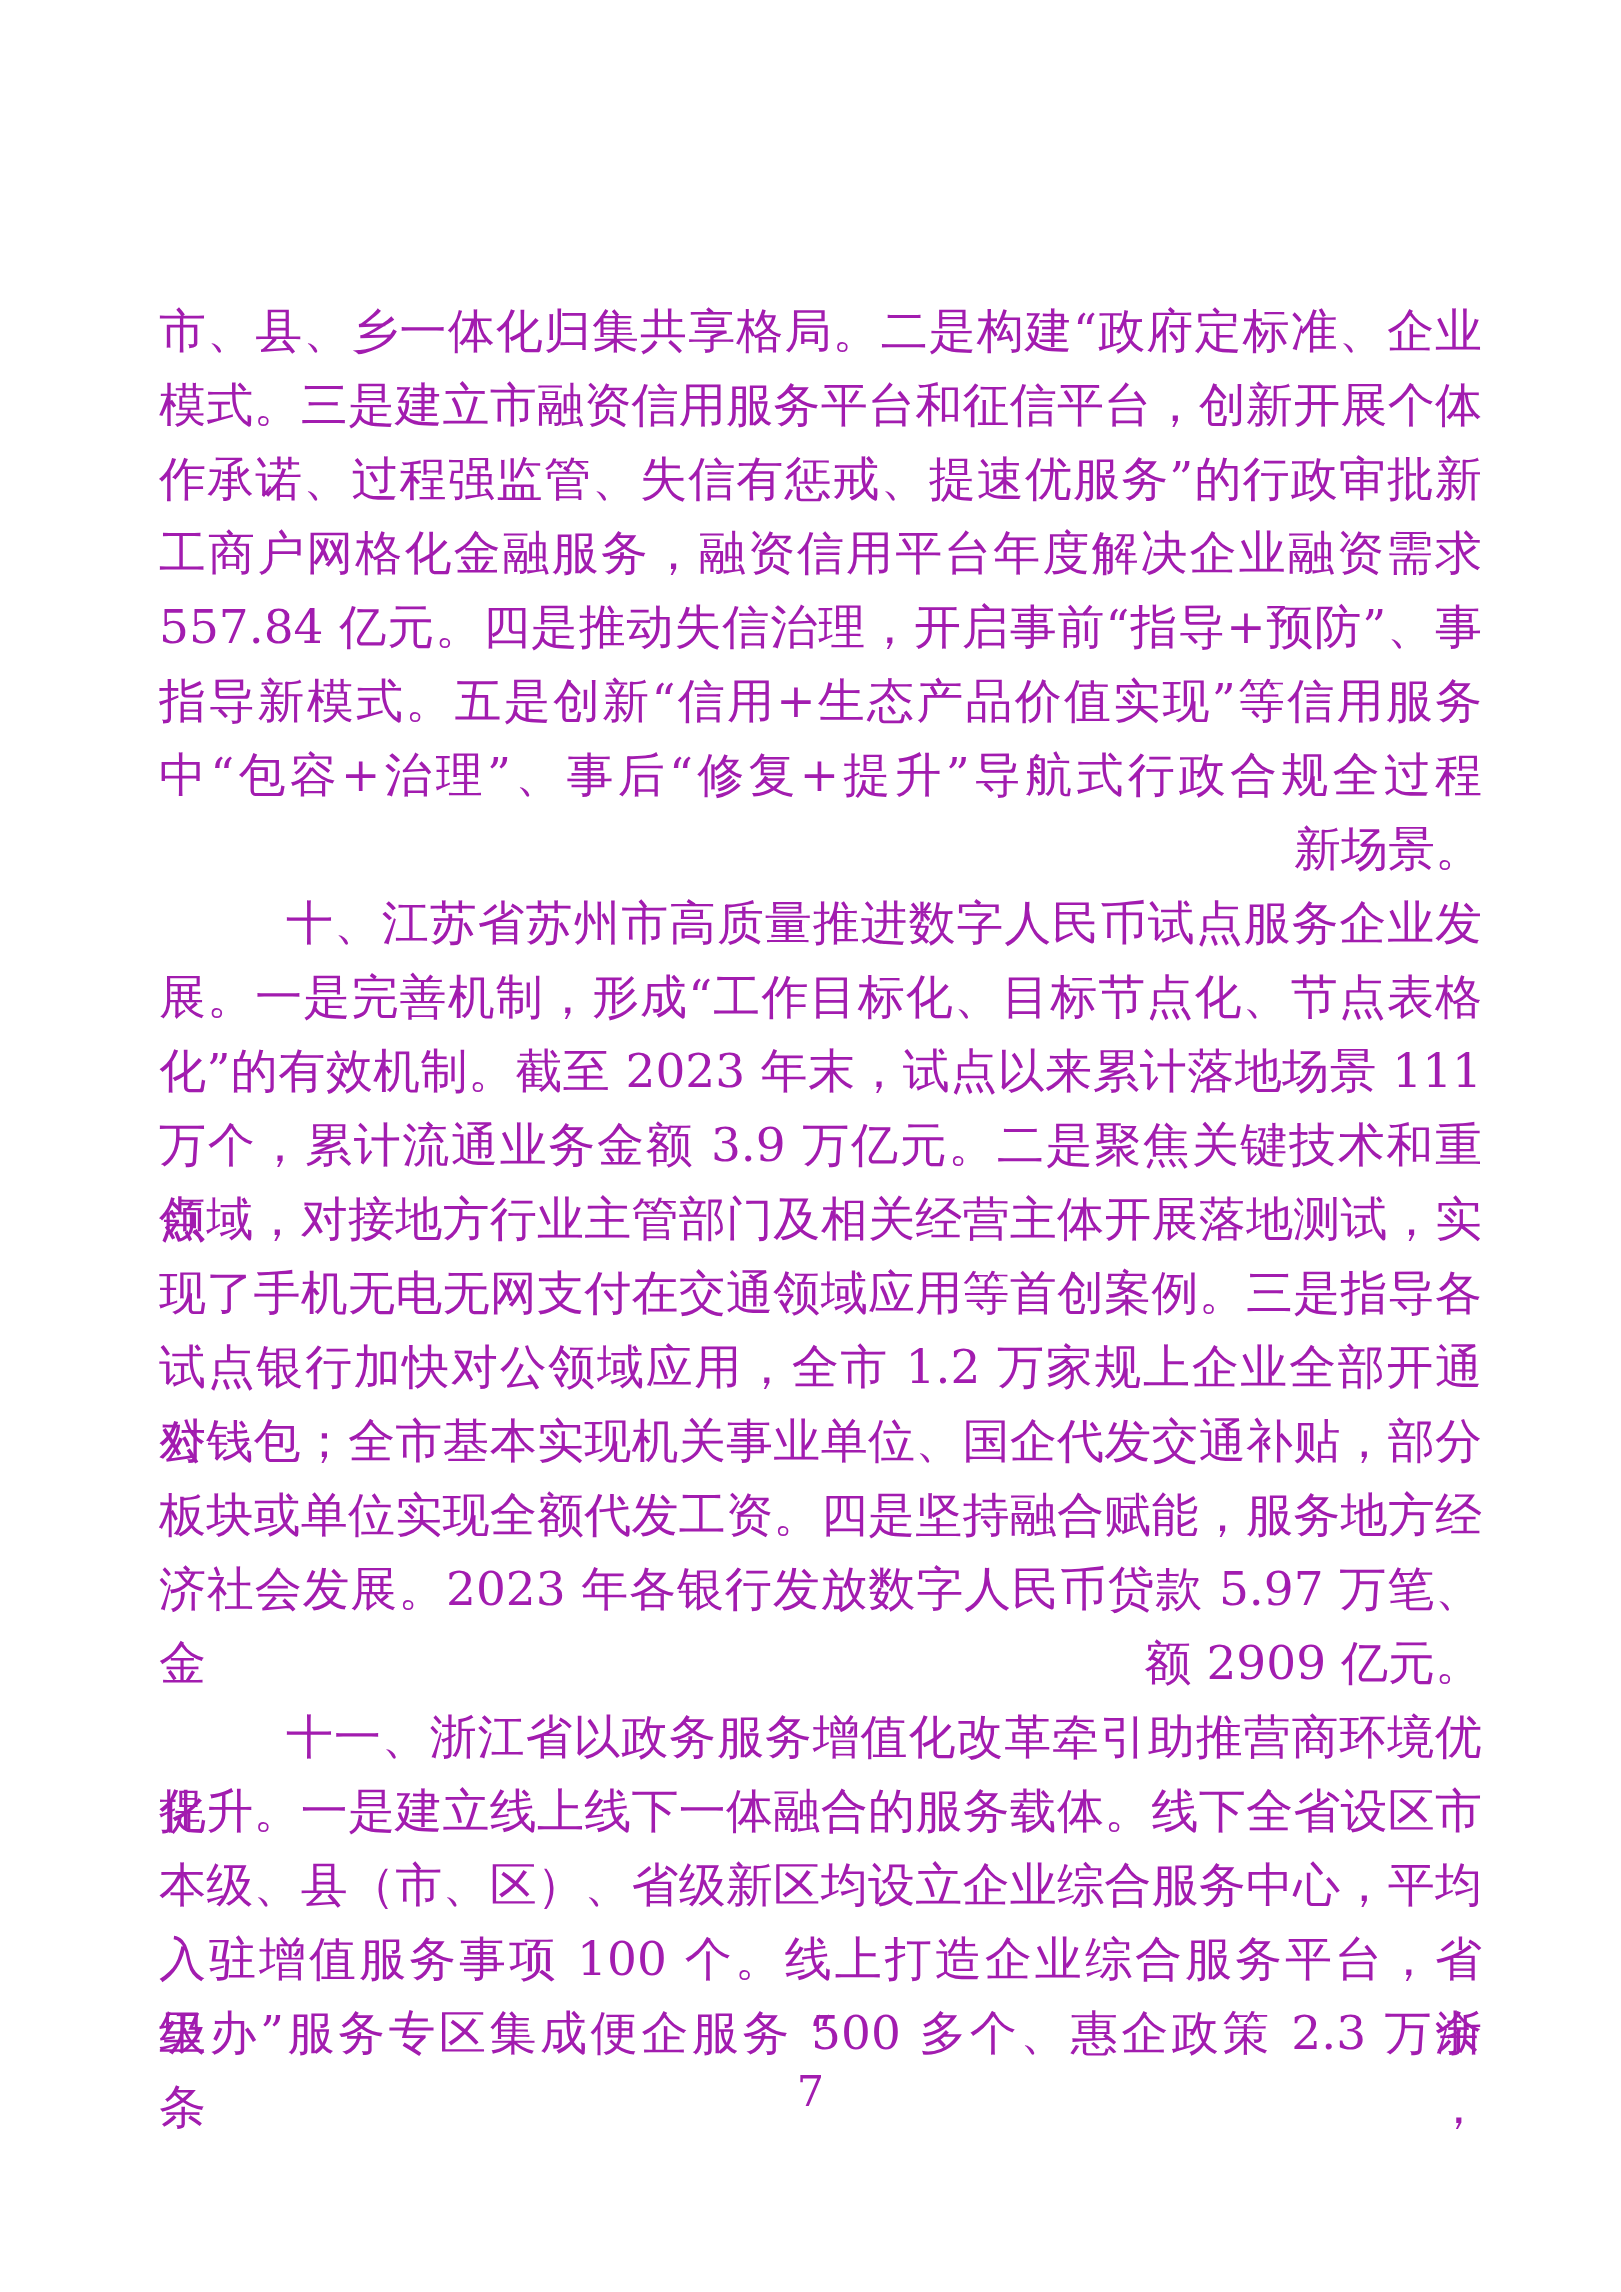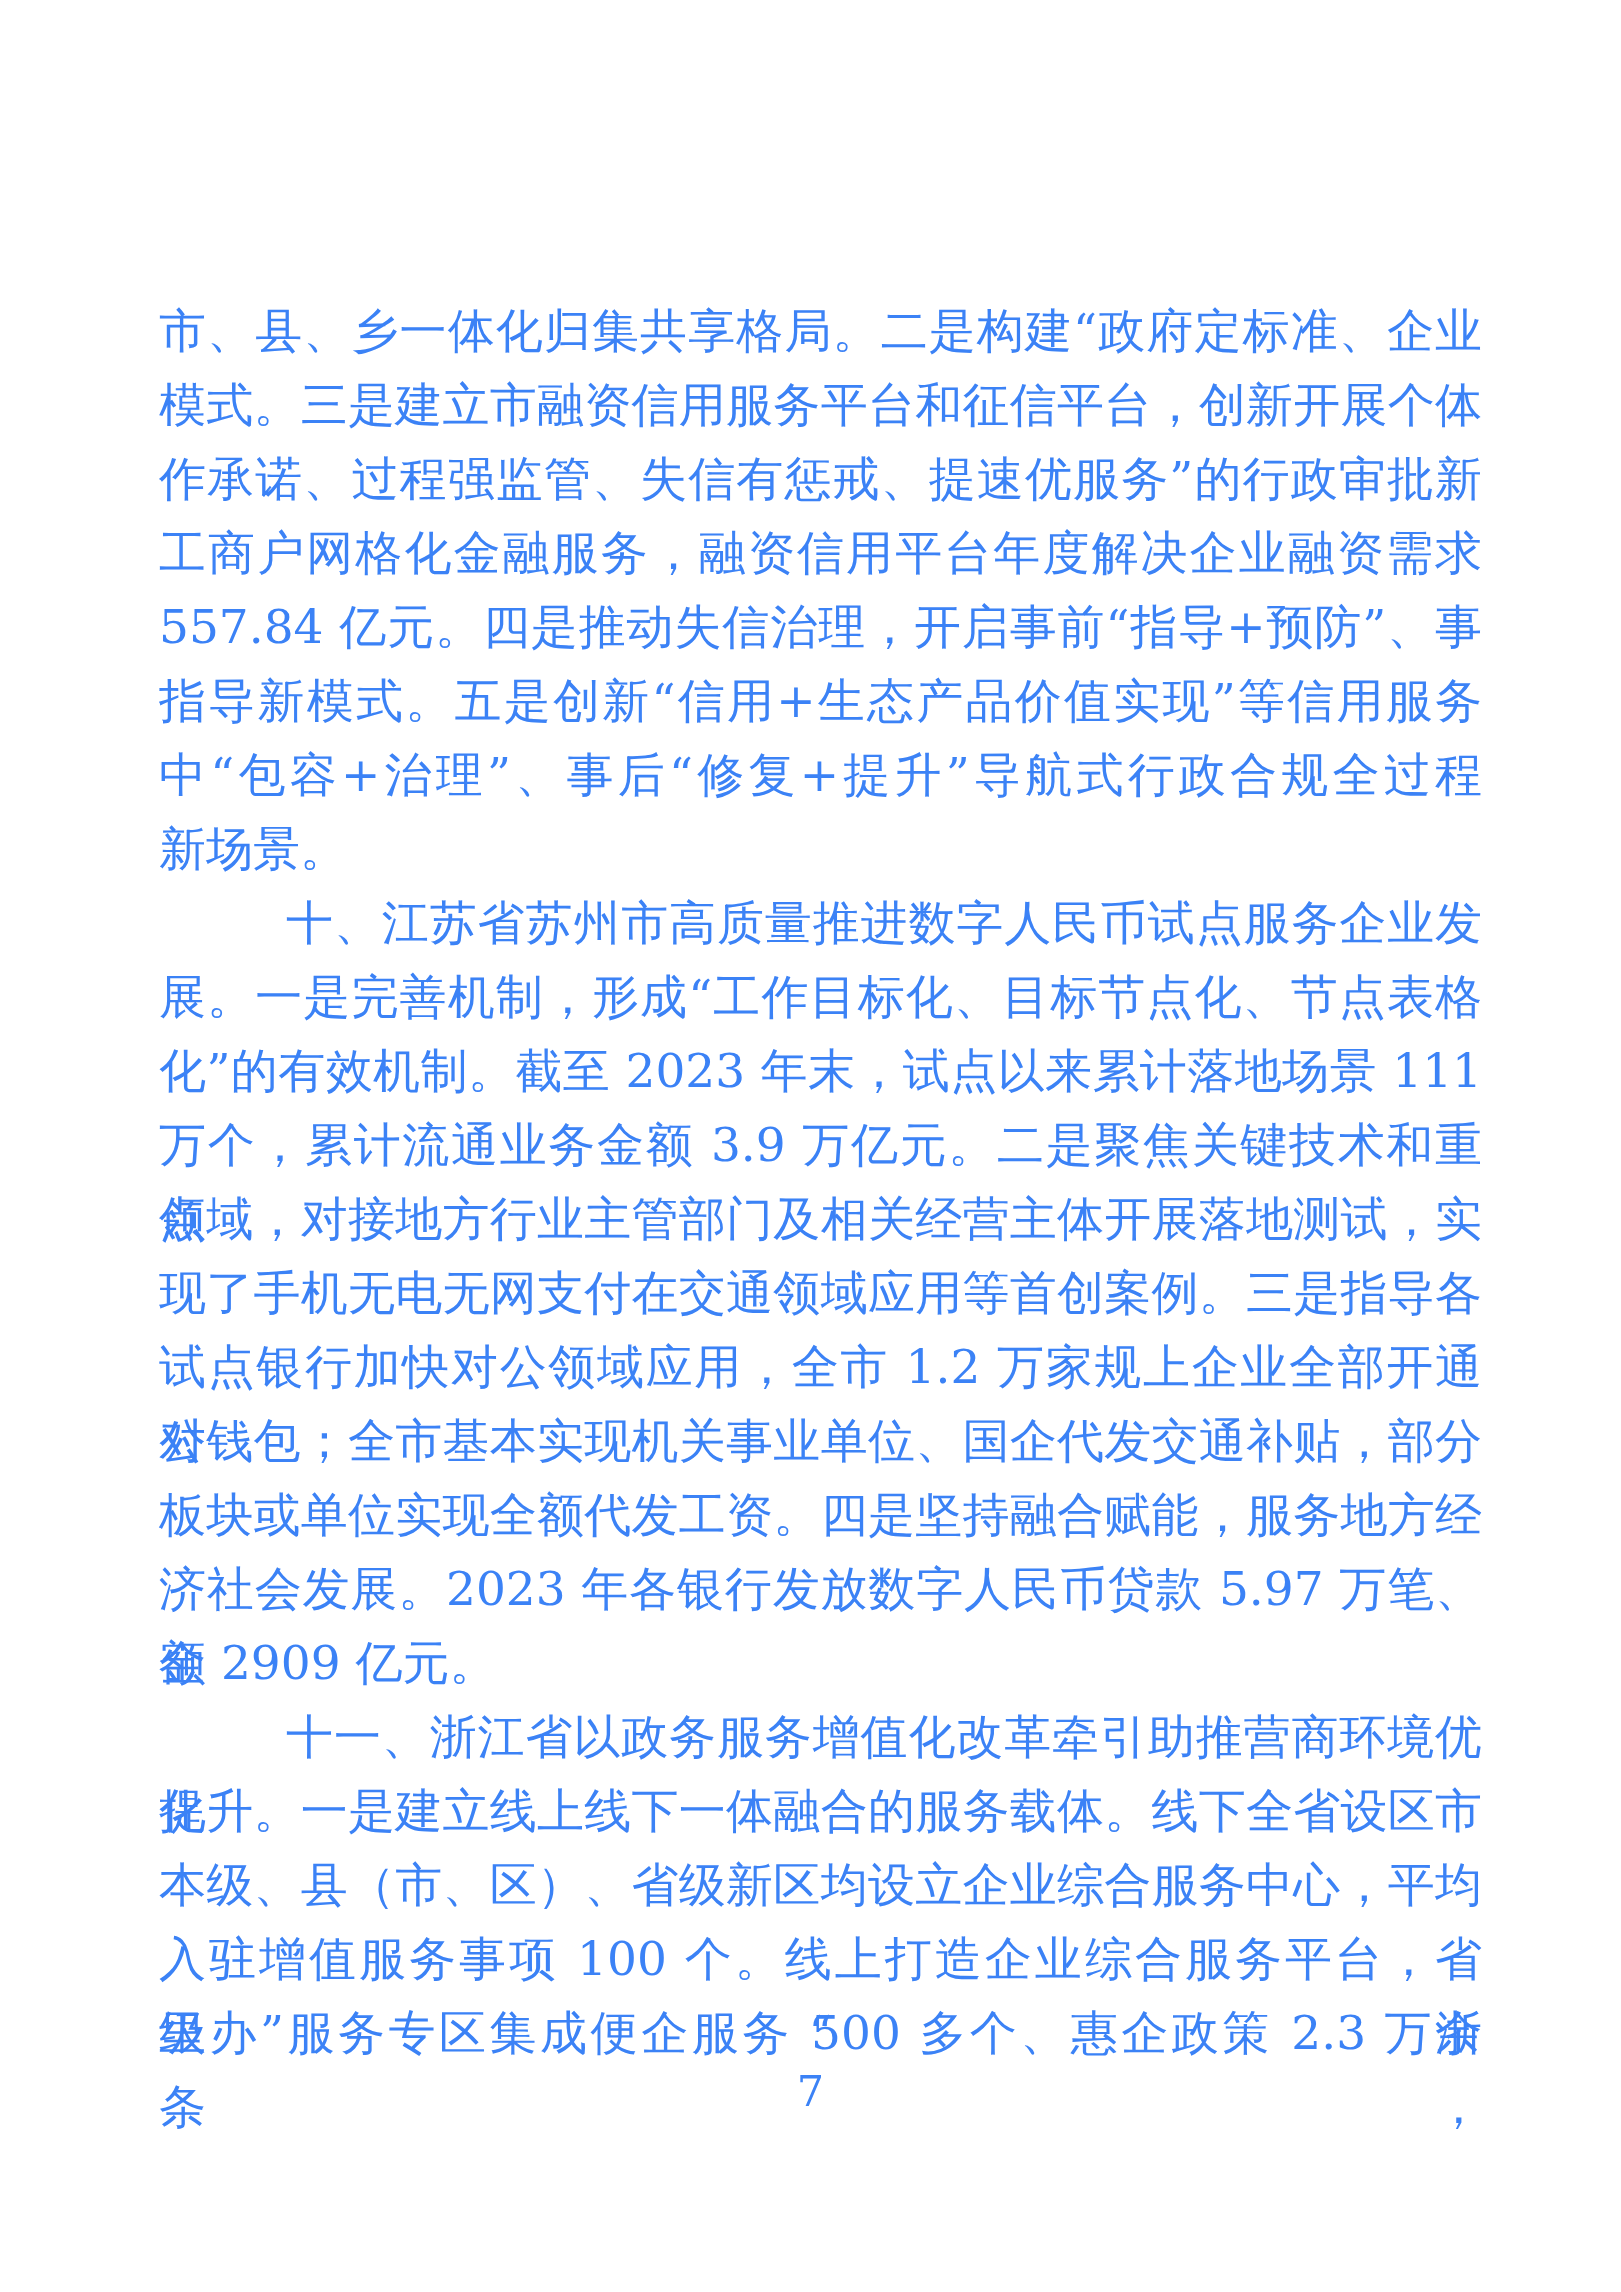--- a/index.html
+++ b/index.html
@@ -5,35 +5,35 @@
   html, body {
     margin: 0;
     padding: 0;
     background: #ffffff;
   }
   .page {
     position: relative;
     width: 1621px;
     height: 2293px;
     background: #ffffff;
-    color: #3b82f6;
+    color: #a21caf;
     font-family: "DejaVu Serif", "Liberation Serif", serif;
     overflow: hidden;
   }
   .content {
     position: absolute;
     left: 159px;
     top: 294px;
     width: 1323px;
   }
   .line {
     font-size: 47px;
     line-height: 74px;
     height: 74px;
-    text-align: left;
+    text-align: right;
     word-break: break-all;
   }
   .line.justify {
     text-align: justify;
     text-align-last: justify;
     text-justify: inter-ideograph;
   }
   .line.indent {
     text-indent: 127px;
   }

